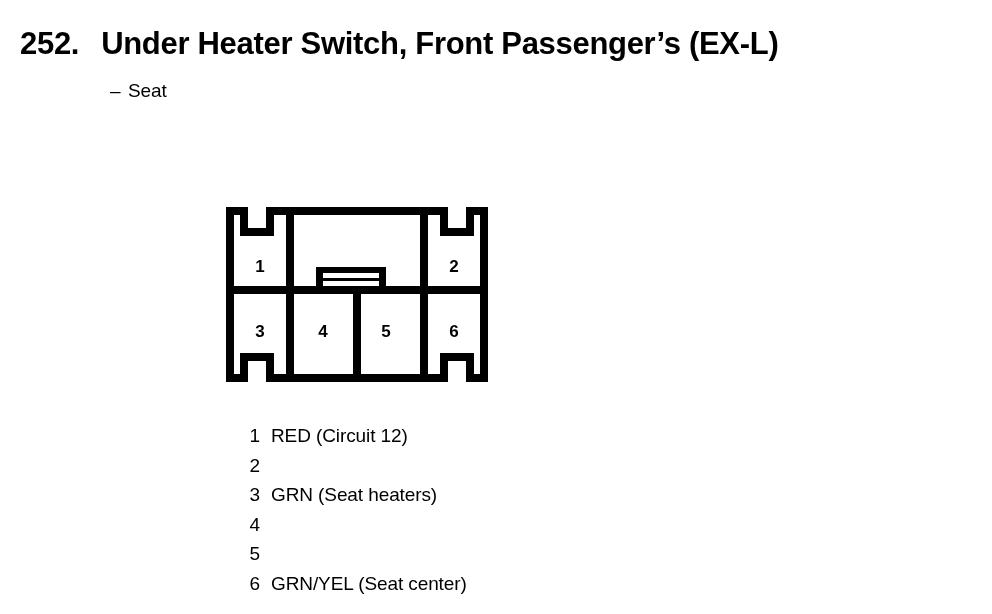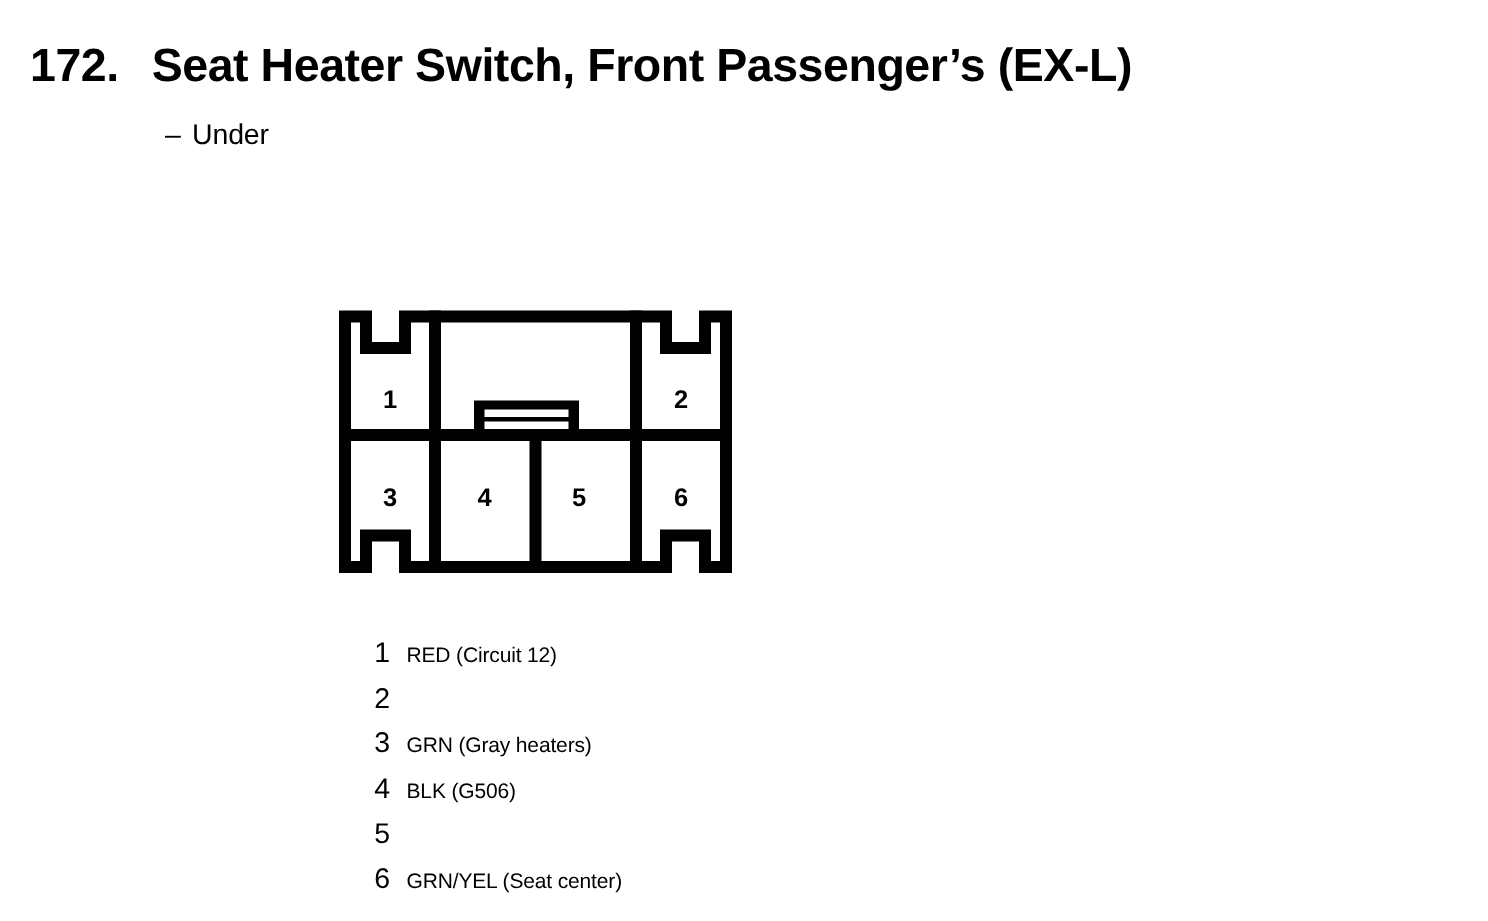--- a/index.html
+++ b/index.html
@@ -87,35 +87,35 @@
     white-space: nowrap;
   }
   .legend-index {
     width: 22px;
     text-align: right;
     font-size: 19px;
     letter-spacing: -0.1px;
   }
   .legend-label {
     margin-left: 11px;
-    font-size: 14px;
+    font-size: 19px;
     letter-spacing: -0.1px;
   }
 </style>
 </head>
 <body>
 
 <div class="title-row">
-  <span class="title-number">172.</span>
-  <span class="title-text">Seat Heater Switch, Front Passenger’s (EX-L)</span>
+  <span class="title-number">252.</span>
+  <span class="title-text">Under Heater Switch, Front Passenger’s (EX-L)</span>
 </div>
 
 <div class="attr-list">
   <div class="attr-item">
-    <span class="attr-dash">–</span><span>Under</span>
+    <span class="attr-dash">–</span><span>Seat</span>
   </div>
 </div>
 
 <div class="connector-wrap">
   <svg class="connector-svg" width="286" height="196" viewBox="0 0 286 196">
 
     <path fill="#000000" fill-rule="evenodd" d="M 12,11
              L 12,186
              L 34,186
              L 34,165
@@ -184,25 +184,24 @@
 <div class="legend">
   <div class="legend-row">
     <span class="legend-index">1</span>
     <span class="legend-label">RED (Circuit 12)</span>
   </div>
   <div class="legend-row">
     <span class="legend-index">2</span>
   </div>
   <div class="legend-row">
     <span class="legend-index">3</span>
-    <span class="legend-label">GRN (Gray heaters)</span>
+    <span class="legend-label">GRN (Seat heaters)</span>
   </div>
   <div class="legend-row">
     <span class="legend-index">4</span>
-    <span class="legend-label">BLK (G506)</span>
   </div>
   <div class="legend-row">
     <span class="legend-index">5</span>
   </div>
   <div class="legend-row">
     <span class="legend-index">6</span>
     <span class="legend-label">GRN/YEL (Seat center)</span>
   </div>
 </div>
 

